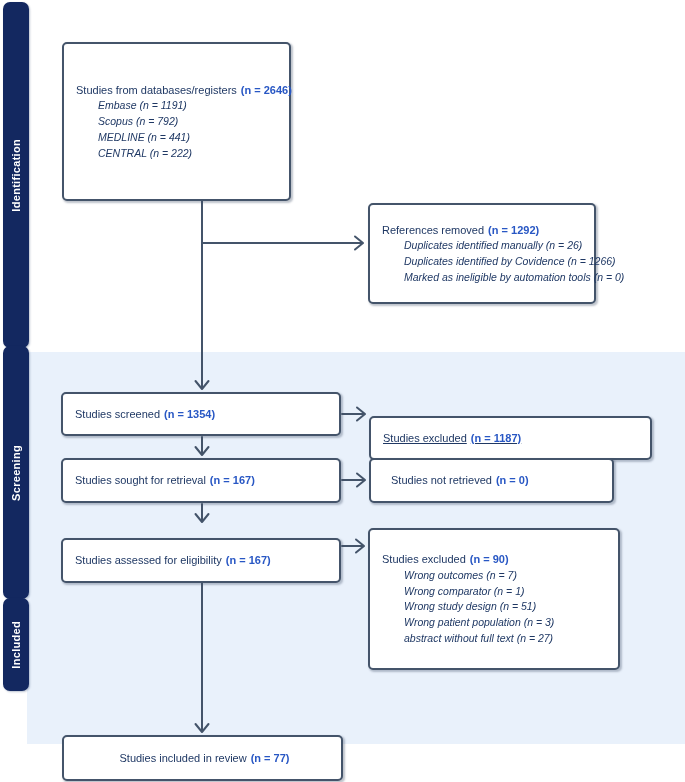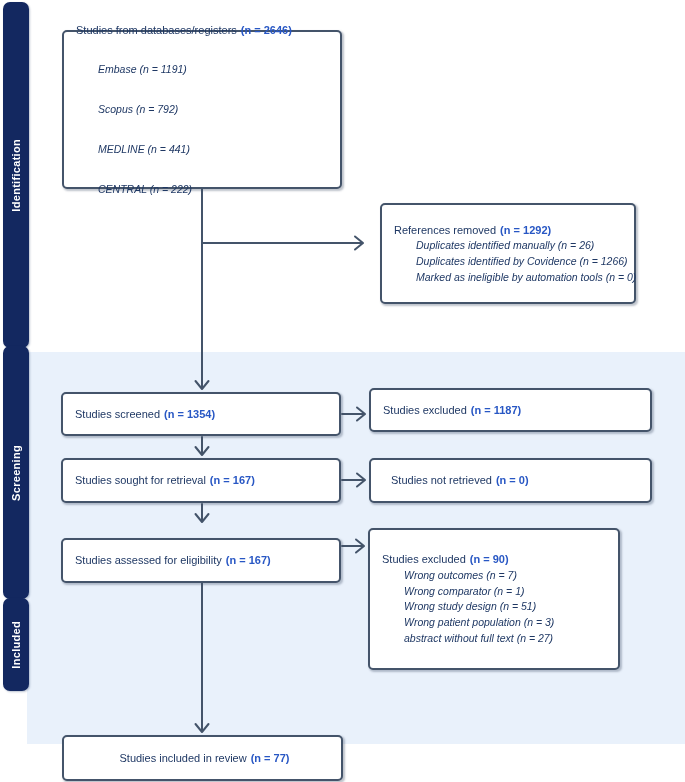--- a/index.html
+++ b/index.html
@@ -74,26 +74,26 @@
     color: var(--count, #2857C4);
     margin-left: 4px;
   }
   .sub {
     font-size: 10.5px;
     padding-left: 22px;
     white-space: nowrap;
     font-style: italic;
   }
 
-  .box-databases            { left: 62px;  top: 30px;  width: 280px; height: 159px; gap: 24px; }
-  .box-references-removed   { left: 368px; top: 203px; width: 256px; height: 101px; margin-left: 12px; }
+  .box-databases            { left: 62px;  top: 42px;  width: 229px; height: 159px; }
+  .box-references-removed   { left: 368px; top: 203px; width: 228px; height: 101px; }
   .box-screened             { left: 61px;  top: 392px; width: 280px; height: 44px; }
-  .box-excluded-screening   { left: 369px; top: 388px; width: 283px; height: 44px; }
+  .box-excluded-screening   { left: 369px; top: 416px; width: 283px; height: 44px; text-decoration: underline; }
   .box-sought               { left: 61px;  top: 458px; width: 280px; height: 45px; }
-  .box-not-retrieved        { left: 369px; top: 458px; width: 283px; height: 45px; padding-left: 20px; }
+  .box-not-retrieved        { left: 369px; top: 458px; width: 245px; height: 45px; padding-left: 20px; }
   .box-assessed             { left: 61px;  top: 525px; width: 280px; height: 45px; margin-top: 13px; }
   .box-excluded-eligibility { left: 368px; top: 528px; width: 252px; height: 142px; }
   .box-included             { left: 62px;  top: 735px; width: 281px; height: 46px; align-items: center; }
 </style>
 </head>
 <body>
 
 <div class="canvas">
 
   <div class="band"></div>

